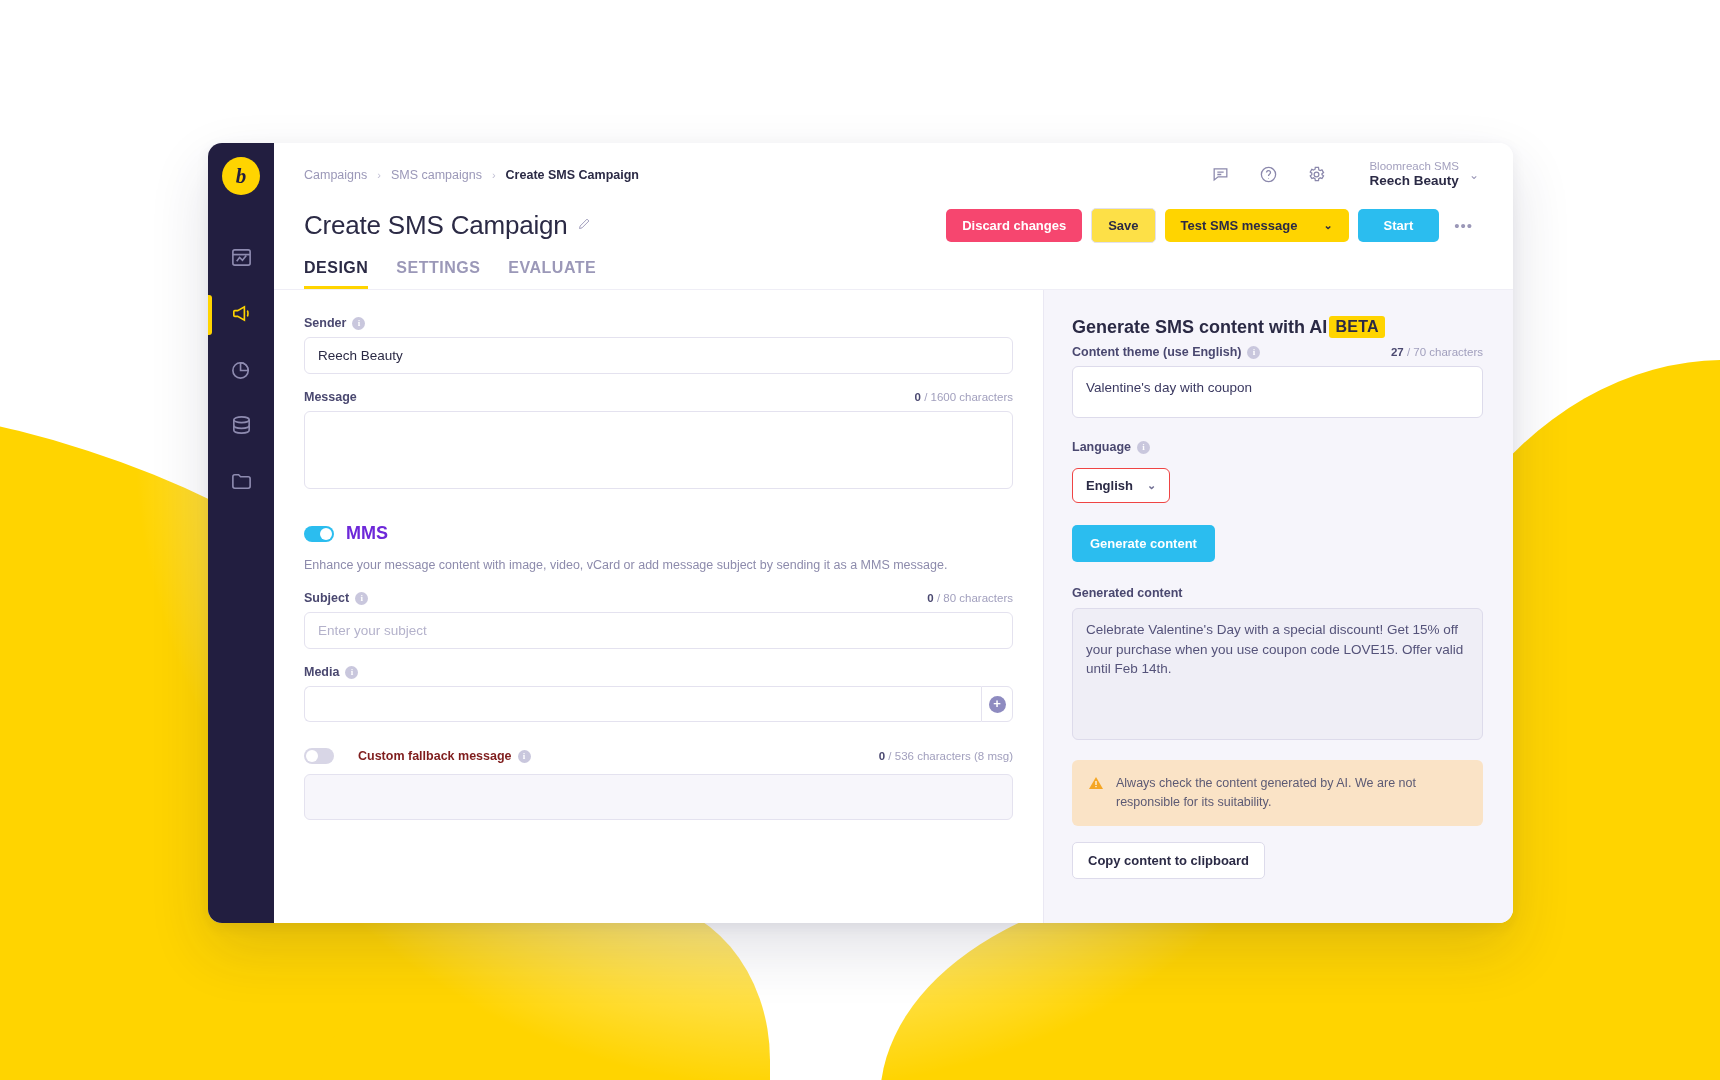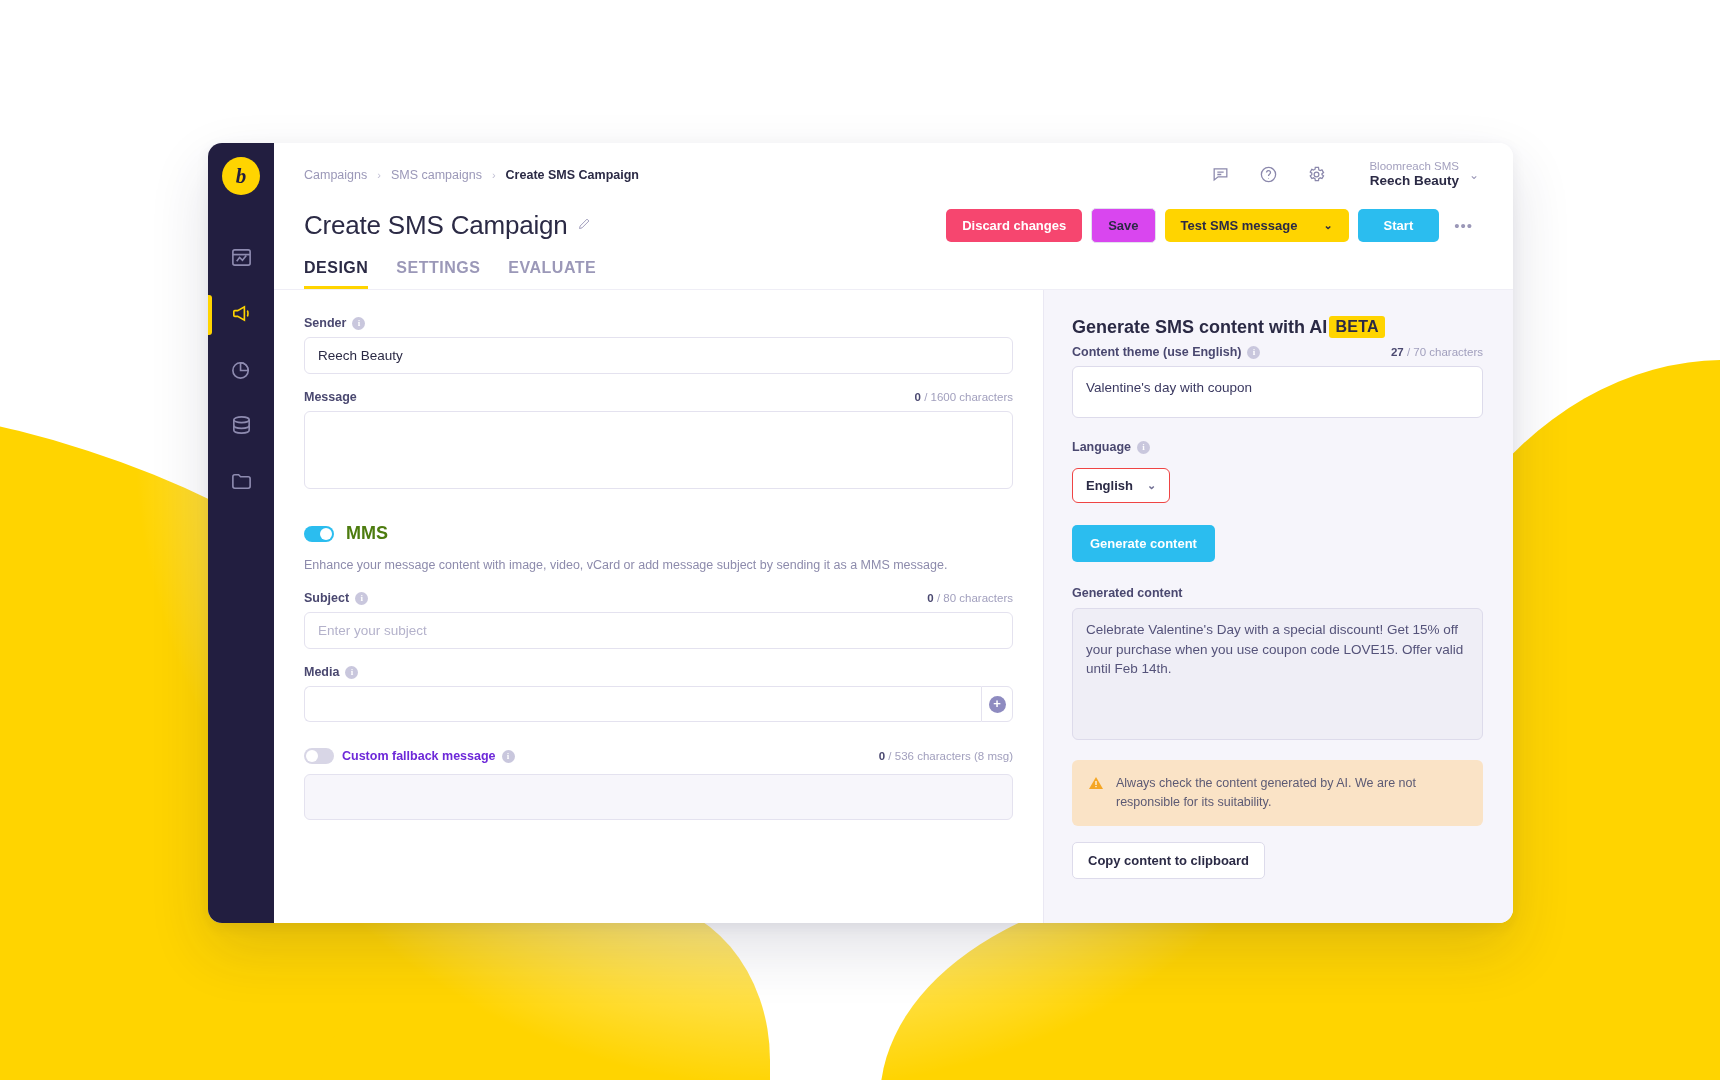--- a/index.html
+++ b/index.html
@@ -83,40 +83,40 @@
 
   
   #main { flex: 1; display: flex; flex-direction: column; min-width: 0; }
 
   #topbar { padding: 16px 34px 0 30px; background: #fff; }
   #topbar-row1 { display: flex; align-items: center; }
   #breadcrumb { display: flex; align-items: center; gap: 10px; font-size: 12.5px; }
   .crumb { color: #9B98B8; }
   .crumb.current { color: #2B2A45; font-weight: bold; }
   .crumb-sep { color: #BFBDD3; font-size: 11px; }
-  #topbar-icons { margin-left: auto; display: flex; align-items: center; gap: 29px; text-align: right; }
+  #topbar-icons { margin-left: auto; display: flex; align-items: center; gap: 29px; }
   .tb-icon { width: 19px; height: 19px; cursor: pointer; }
   .tb-icon svg { width: 19px; height: 19px; stroke: #8B88AC; fill: none; stroke-width: 1.6; }
   #account { display: flex; align-items: center; gap: 10px; margin-left: 14px; cursor: pointer; }
   #account-text { line-height: 1.25; }
   #account-sub { font-size: 11.5px; color: #A3A0BE; }
   #account-name { font-size: 13.5px; color: #2B2A45; font-weight: bold; }
   #account-caret { color: #9B98B8; font-size: 12px; }
 
   #topbar-row2 { display: flex; align-items: center; margin-top: 18px; }
   #page-title { font-size: 26px; color: #2B2A45; font-weight: normal; letter-spacing: -0.2px; }
   #title-edit { margin-left: 9px; cursor: pointer; }
   #title-edit svg { width: 15px; height: 15px; stroke: #9B98B8; fill: none; stroke-width: 1.5; }
   #actions { margin-left: auto; display: flex; align-items: center; gap: 9px; }
   .btn {
     border: none; border-radius: 5px; font-size: 13px; font-weight: bold;
     padding: 9px 16px; cursor: pointer; font-family: inherit; white-space: nowrap;
   }
   #btn-discard { background: #F6466F; color: #fff; }
-  #btn-save { background: #d946ef; color: #2B2A45; border: 1px solid #E2E0EE; text-align: right; }
+  #btn-save { background: #fde047; color: #2B2A45; border: 1px solid #E2E0EE; text-align: right; }
   #btn-test { background: #FFD400; color: #2B2A45; display: flex; align-items: center; gap: 26px; }
   #btn-test .caret { font-size: 11px; }
   #btn-start { background: #2BBDEF; color: #fff; padding: 9px 26px; }
   #btn-more { color: #9B98B8; letter-spacing: 1px; font-size: 15px; padding: 4px 6px; cursor: pointer; }
 
   #tabs { display: flex; gap: 28px; margin-top: 16px; }
   .tab {
     font-size: 16px; letter-spacing: 0.5px; color: #9B98B8;
     padding-bottom: 9px; cursor: pointer; font-weight: bold;
   }
@@ -155,41 +155,41 @@
     flex: 0 0 30px; cursor: pointer;
   }
   .toggle .knob {
     position: absolute; top: 2px; width: 12px; height: 12px;
     border-radius: 50%; background: #fff;
   }
   .toggle.on { background: #2BBDEF; }
   .toggle.on .knob { right: 2px; }
   .toggle.off { background: #D8D6E6; }
   .toggle.off .knob { left: 2px; }
-  #mms-label { font-size: 18px; font-weight: bold; color: #4d7c0f; margin-left: 12px; }
+  #mms-label { font-size: 18px; font-weight: bold; color: #6d28d9; margin-left: 12px; }
   #mms-desc {
     font-size: 12.5px; color: #8D8BAC; line-height: 1.5;
     margin-top: 12px; margin-bottom: 16px; max-width: 650px;
   }
   .media-row { display: flex; }
   #media-input {
     flex: 1; border: 1px solid #E4E2EF; border-right: none;
     border-radius: 6px 0 0 6px; height: 36px; background: #fff;
   }
   #media-add {
     width: 32px; border: 1px solid #E4E2EF; border-radius: 0 6px 6px 0;
     background: #fff; display: flex; align-items: center; justify-content: center;
     cursor: pointer;
   }
   #media-add .plus {
     width: 17px; height: 17px; border-radius: 50%; background: #8E8BC0;
     color: #fff; font-size: 13px; line-height: 15px; text-align: center; font-weight: bold;
   }
   #fallback-row { display: flex; align-items: center; margin-top: 26px; }
-  #fallback-label { font-size: 12.5px; font-weight: bold; color: #6d28d9; margin-left: 8px; }
+  #fallback-label { font-size: 12.5px; font-weight: bold; color: #7f1d1d; margin-left: 24px; }
   #fallback-box {
     margin-top: 10px; border: 1px solid #E4E2EF; border-radius: 6px;
     height: 46px; background: #F7F6FB;
   }
 
   
   #ai-pane {
     width: 470px; flex: 0 0 470px; background: #F6F5FB;
     border-left: 1px solid #EAE8F3; padding: 26px 30px 0 28px; overflow: hidden;
   }

